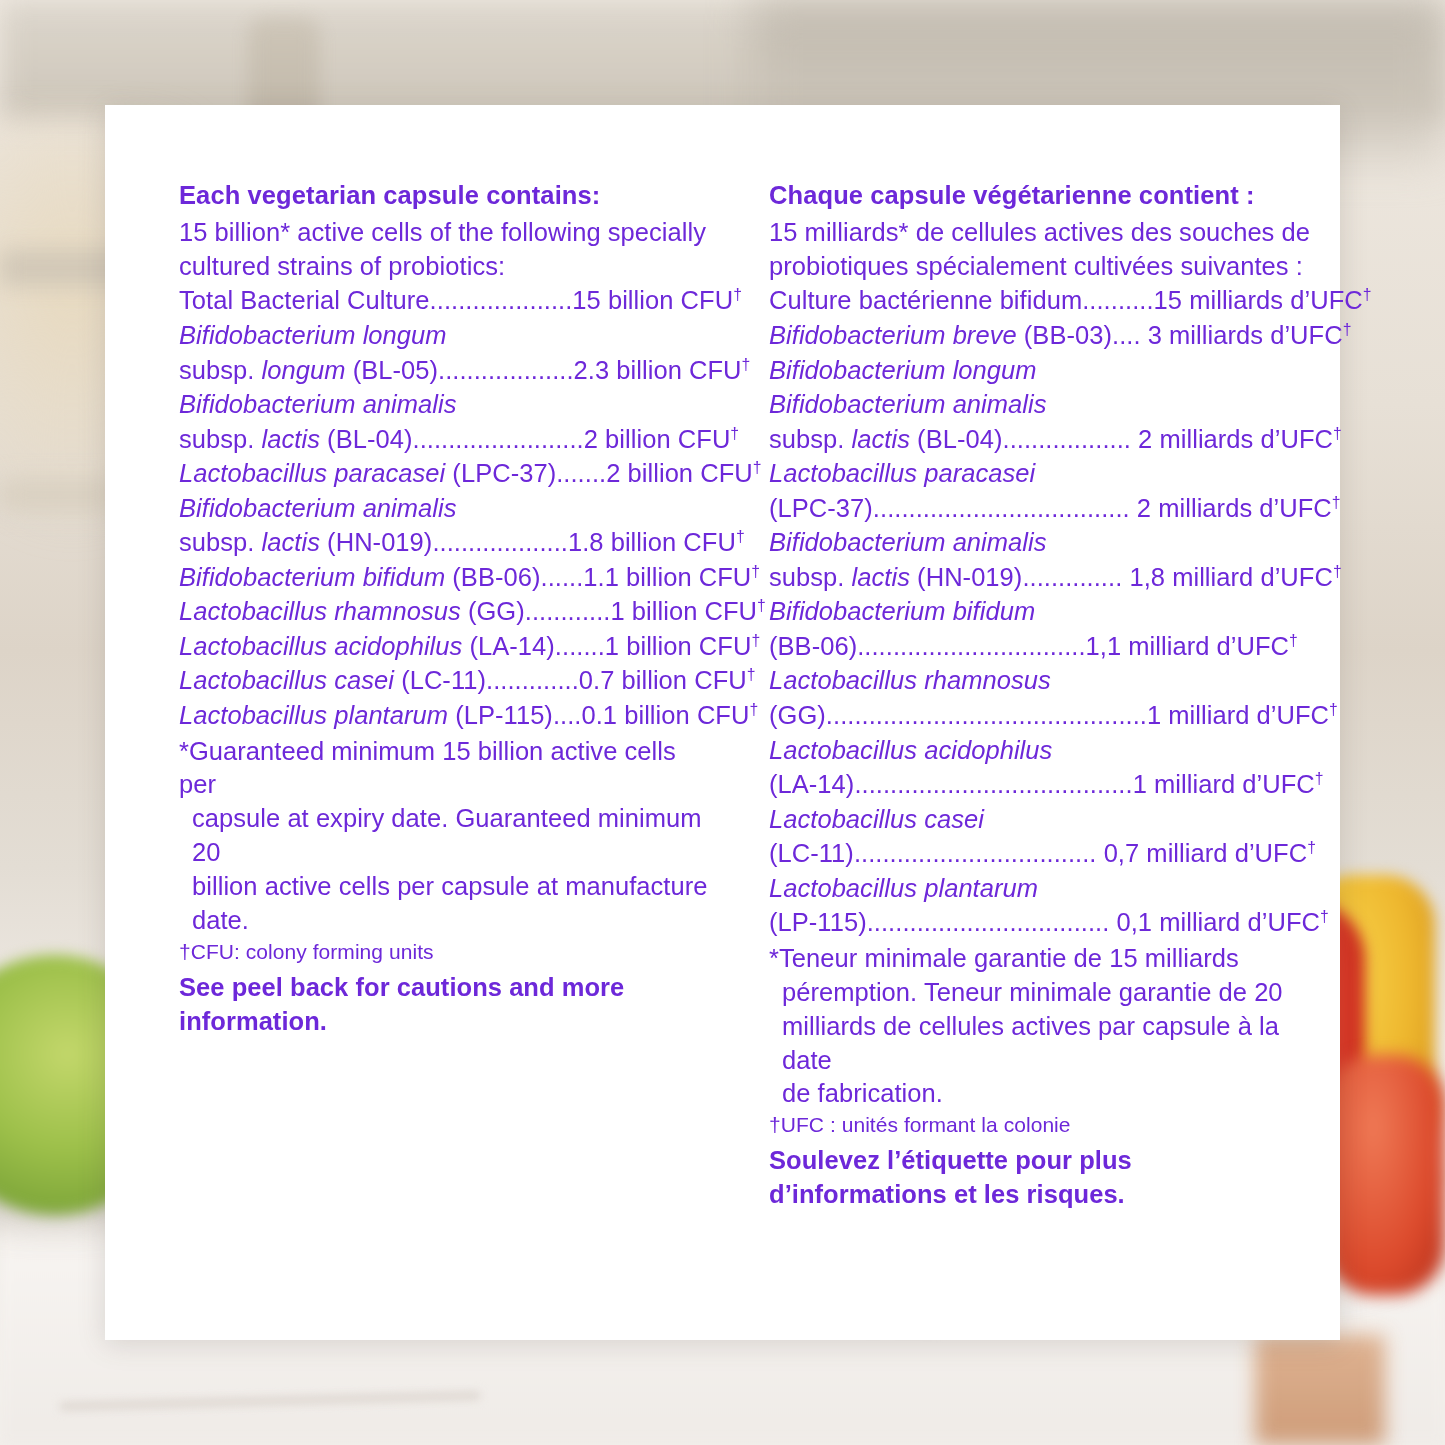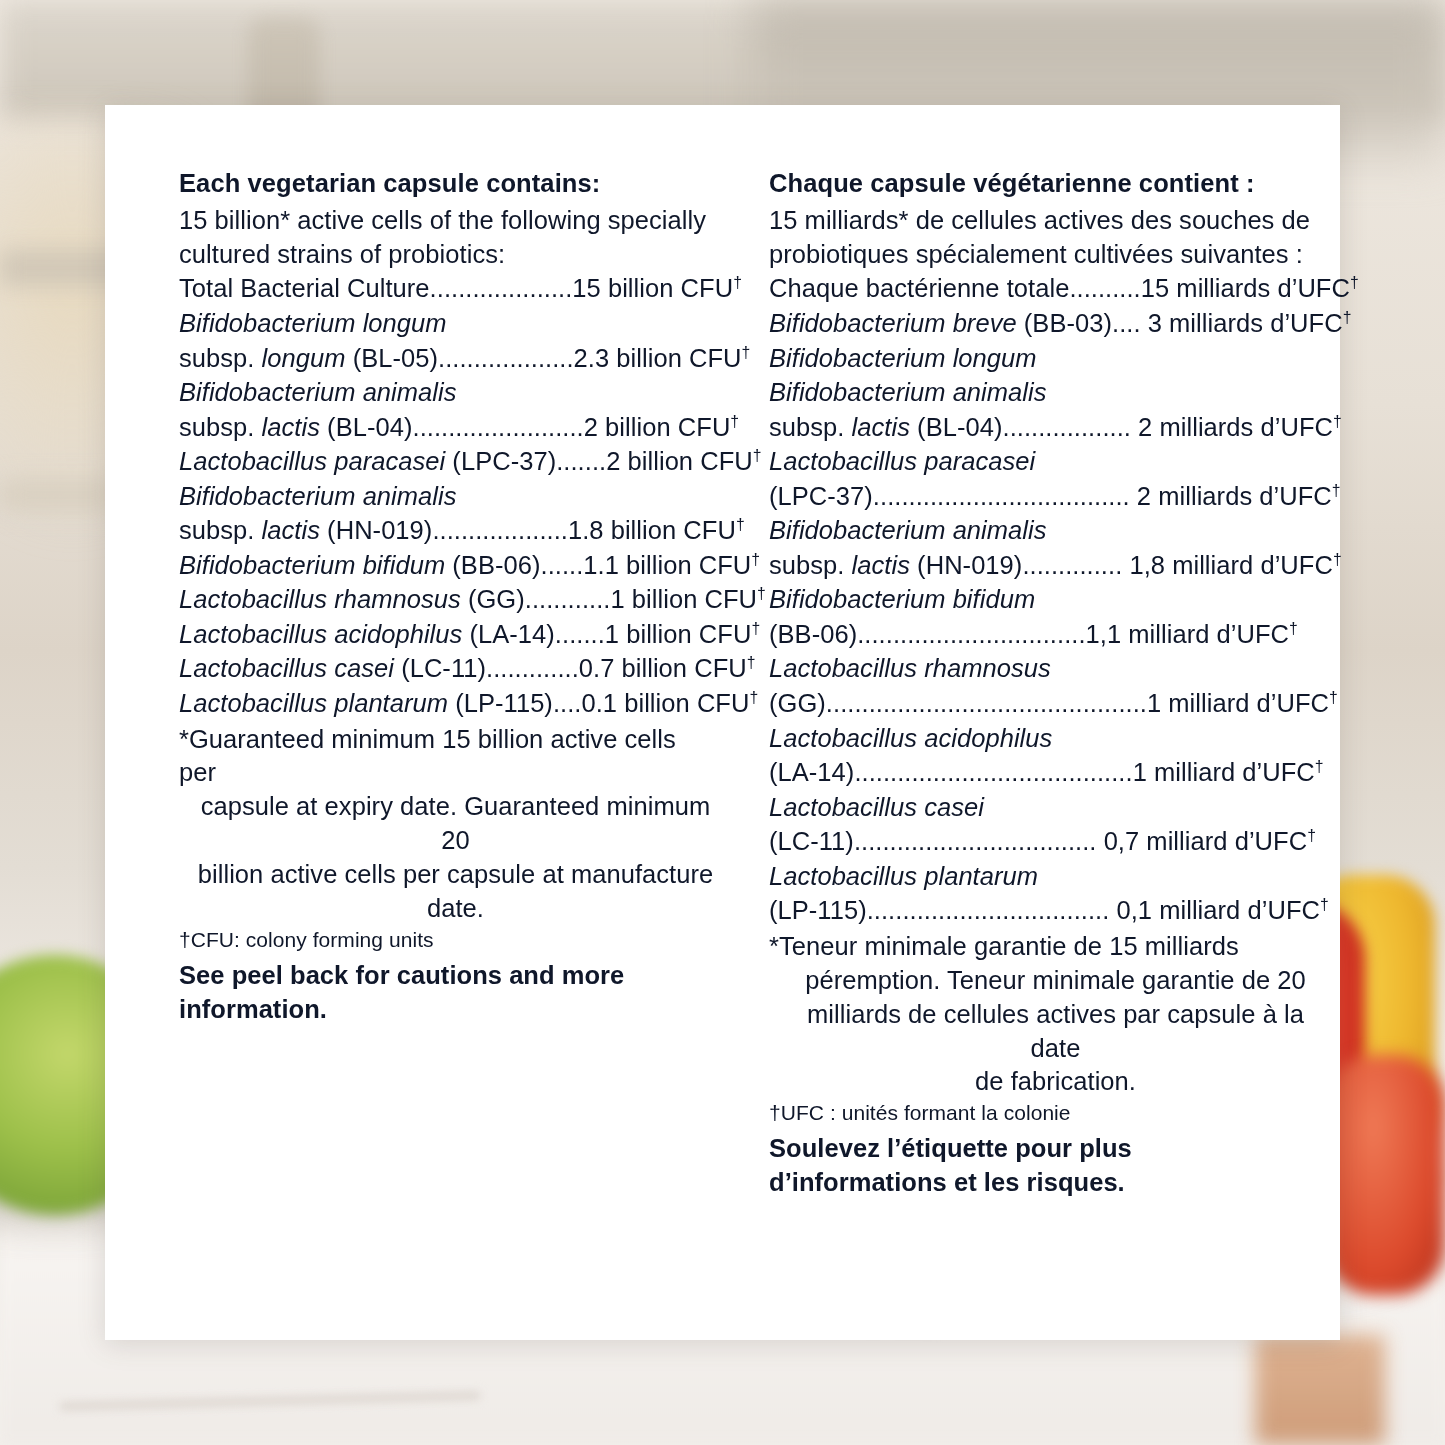--- a/index.html
+++ b/index.html
@@ -165,21 +165,22 @@
   .columns {
     position: absolute;
     left: 0; top: 0; right: 0; bottom: 0;
     display: flex;
     padding: 62px 40px 40px 74px;
     box-sizing: border-box;
     gap: 50px;
   }
   .col {
     width: 540px;
-    color: #0f172a;
+    color: #6d28d9;
+    margin-top: 12px;
   }
   .col-fr { width: 560px; }
 
   .heading {
     font-size: 25.5px;
     font-weight: bold;
     line-height: 1.32;
     margin-bottom: 3px;
     letter-spacing: .1px;
   }
@@ -208,21 +209,20 @@
   .foot {
     font-size: 25.5px;
     line-height: 1.33;
     letter-spacing: .05px;
     margin-top: 2px;
   }
   .foot .ind {
     display: block;
     padding-left: 13px;
     text-indent: 0;
-    text-align: center;
   }
   .foot-first {
     display: block;
     padding-left: 0;
   }
   .dagger-line {
     font-size: 21px;
     line-height: 1.38;
     letter-spacing: .05px;
   }
@@ -288,21 +288,21 @@
         <span class="ind">date.</span>
       </div>
       <div class="dagger-line">†CFU: colony forming units</div>
       <div class="bold-note">See peel back for cautions and more information.</div>
     </div>
 
     <div class="col col-fr">
       <div class="heading">Chaque capsule végétarienne contient :</div>
       <div class="para">15 milliards* de cellules actives des souches de probiotiques spécialement cultivées suivantes :</div>
       <ul class="list" id="fr-list">
-          <li class="row"><span>Chaque bactérienne totale</span><span>..........</span><span>15 milliards d’UFC</span><span class="sup">†</span></li>
+          <li class="row"><span>Culture bactérienne bifidum</span><span>..........</span><span>15 milliards d’UFC</span><span class="sup">†</span></li>
           <li class="row"><span class="it">Bifidobacterium breve</span><span> (BB-03)</span><span>....</span><span> 3 milliards d’UFC</span><span class="sup">†</span></li>
           <li class="row"><span class="it">Bifidobacterium longum</span></li>
           <li class="row"><span class="it">Bifidobacterium animalis</span></li>
           <li class="row"><span>subsp. </span><span class="it">lactis</span><span> (BL-04)</span><span>..................</span><span> 2 milliards d’UFC</span><span class="sup">†</span></li>
           <li class="row"><span class="it">Lactobacillus paracasei</span></li>
           <li class="row"><span>(LPC-37)</span><span>....................................</span><span> 2 milliards d’UFC</span><span class="sup">†</span></li>
           <li class="row"><span class="it">Bifidobacterium animalis</span></li>
           <li class="row"><span>subsp. </span><span class="it">lactis</span><span> (HN-019)</span><span>..............</span><span> 1,8 milliard d’UFC</span><span class="sup">†</span></li>
           <li class="row"><span class="it">Bifidobacterium bifidum</span></li>
           <li class="row"><span>(BB-06)</span><span>................................</span><span>1,1 milliard d’UFC</span><span class="sup">†</span></li>

